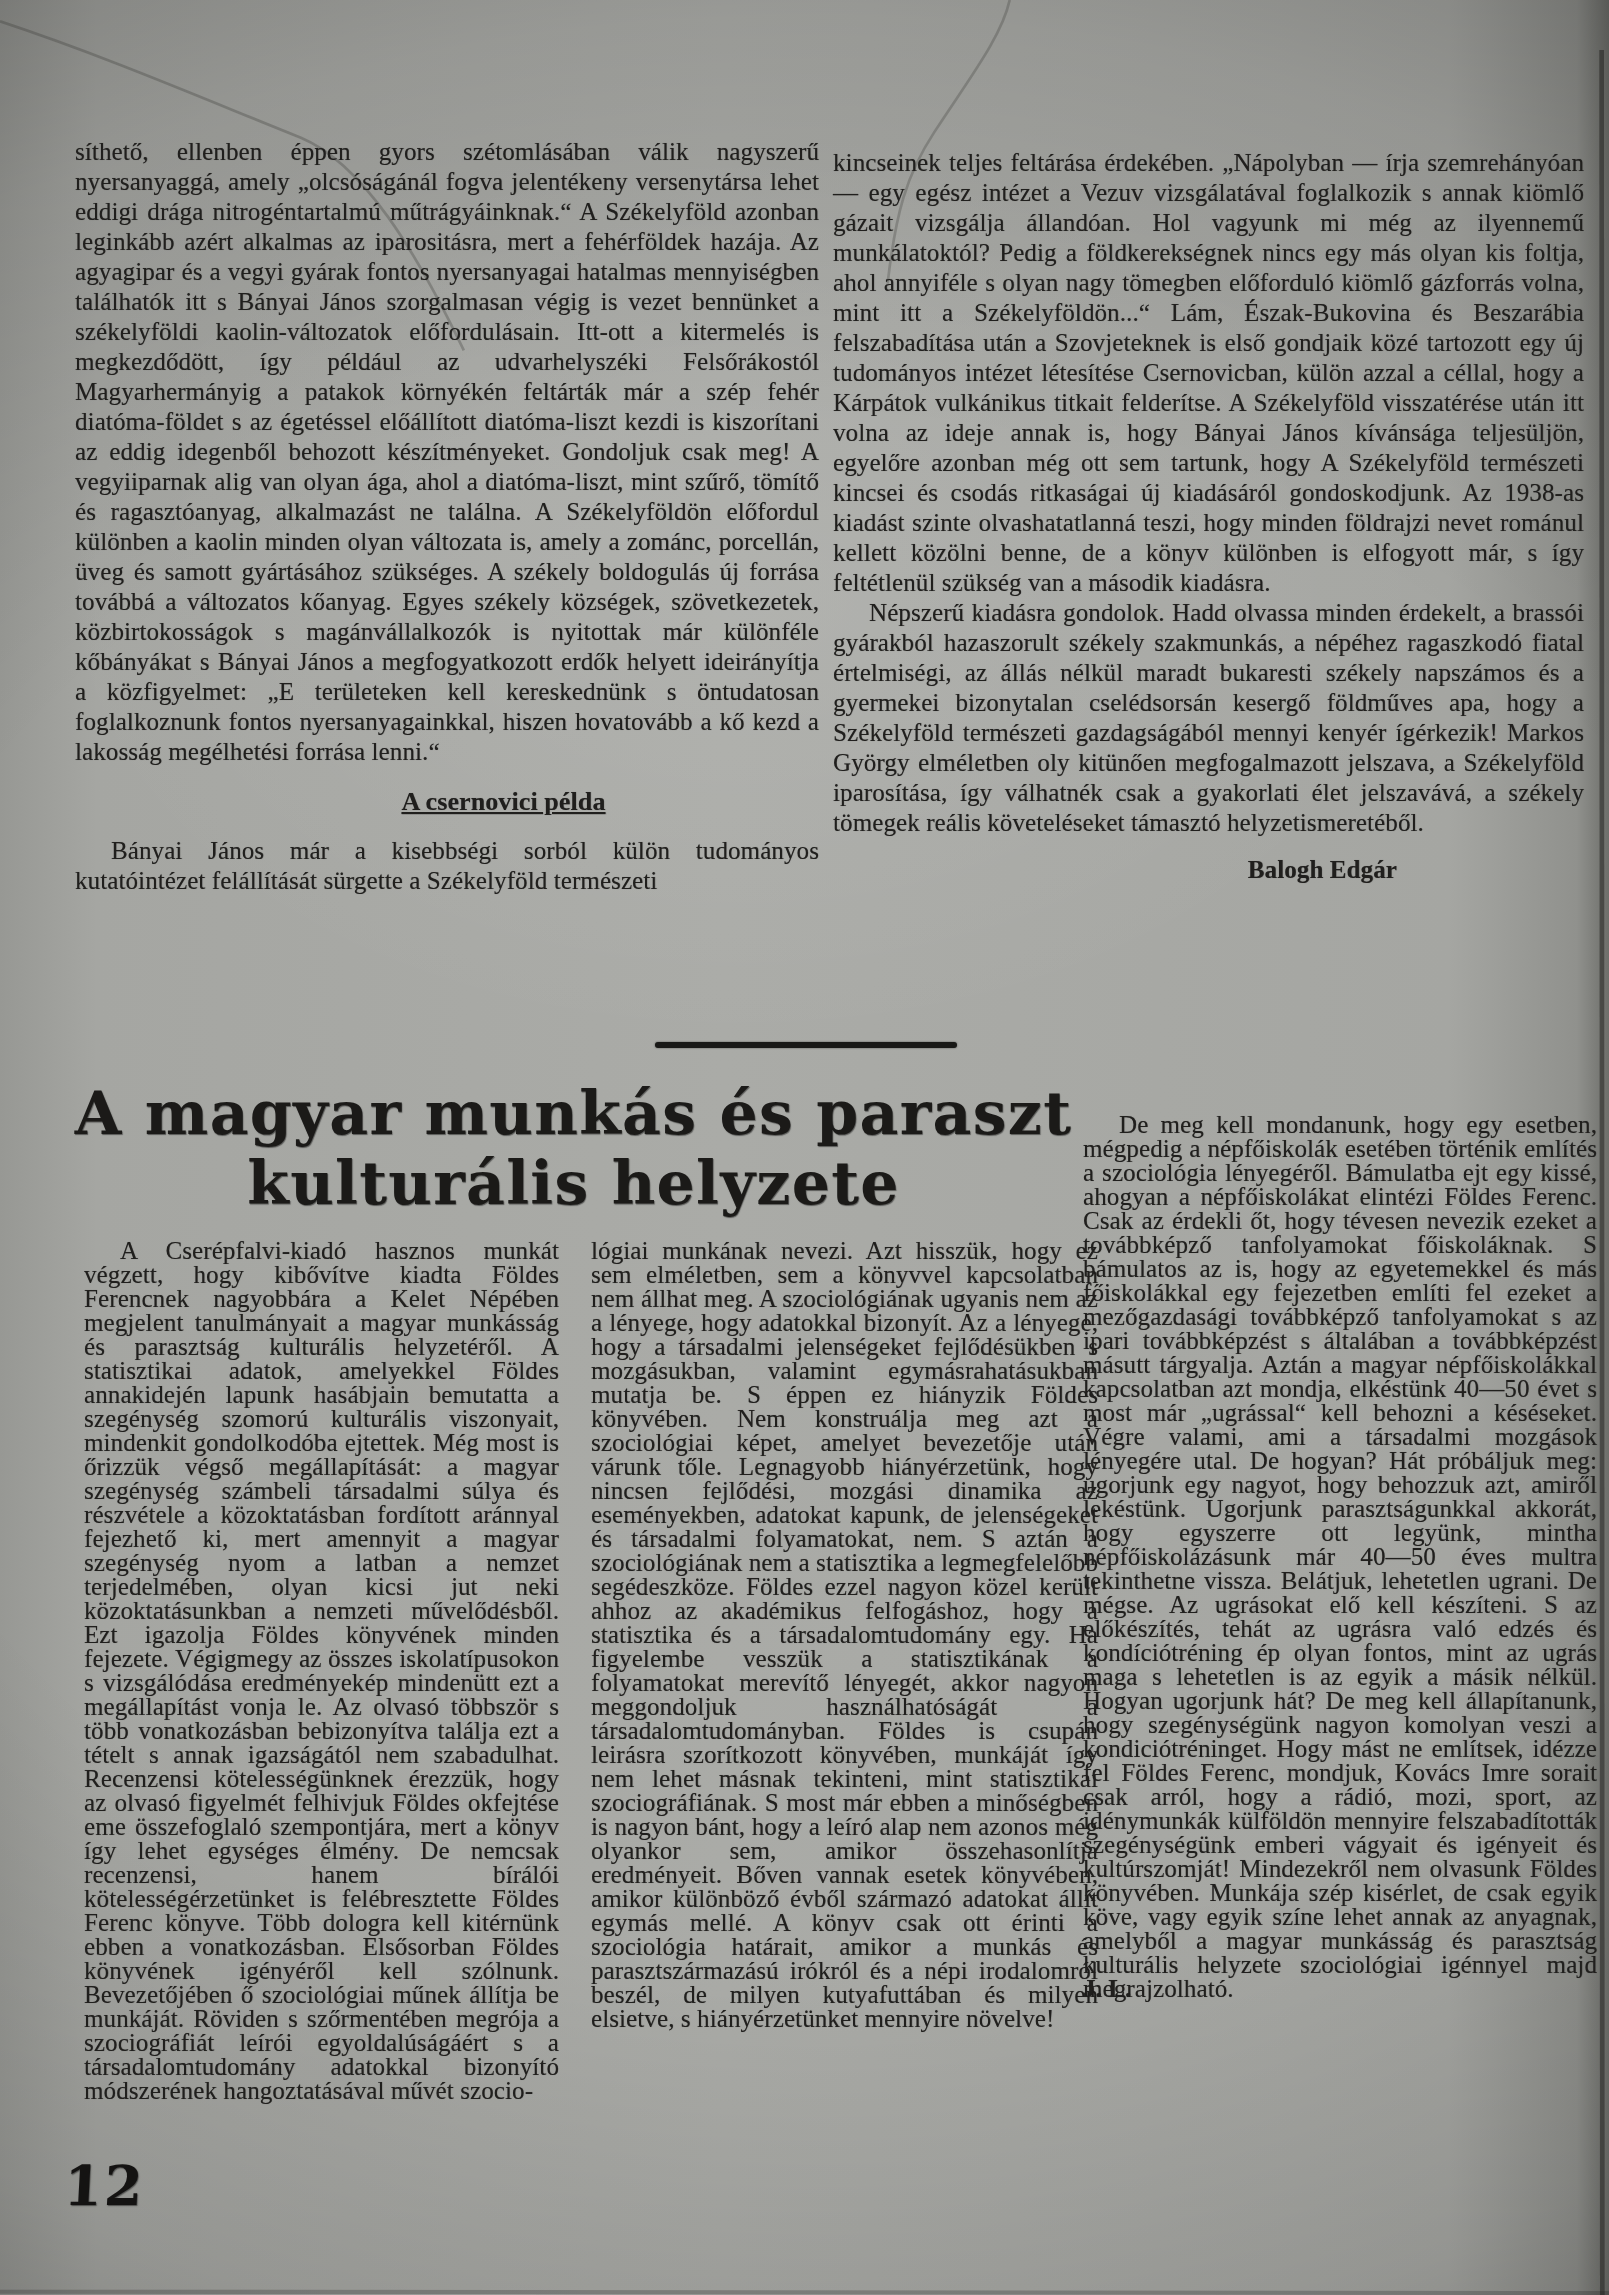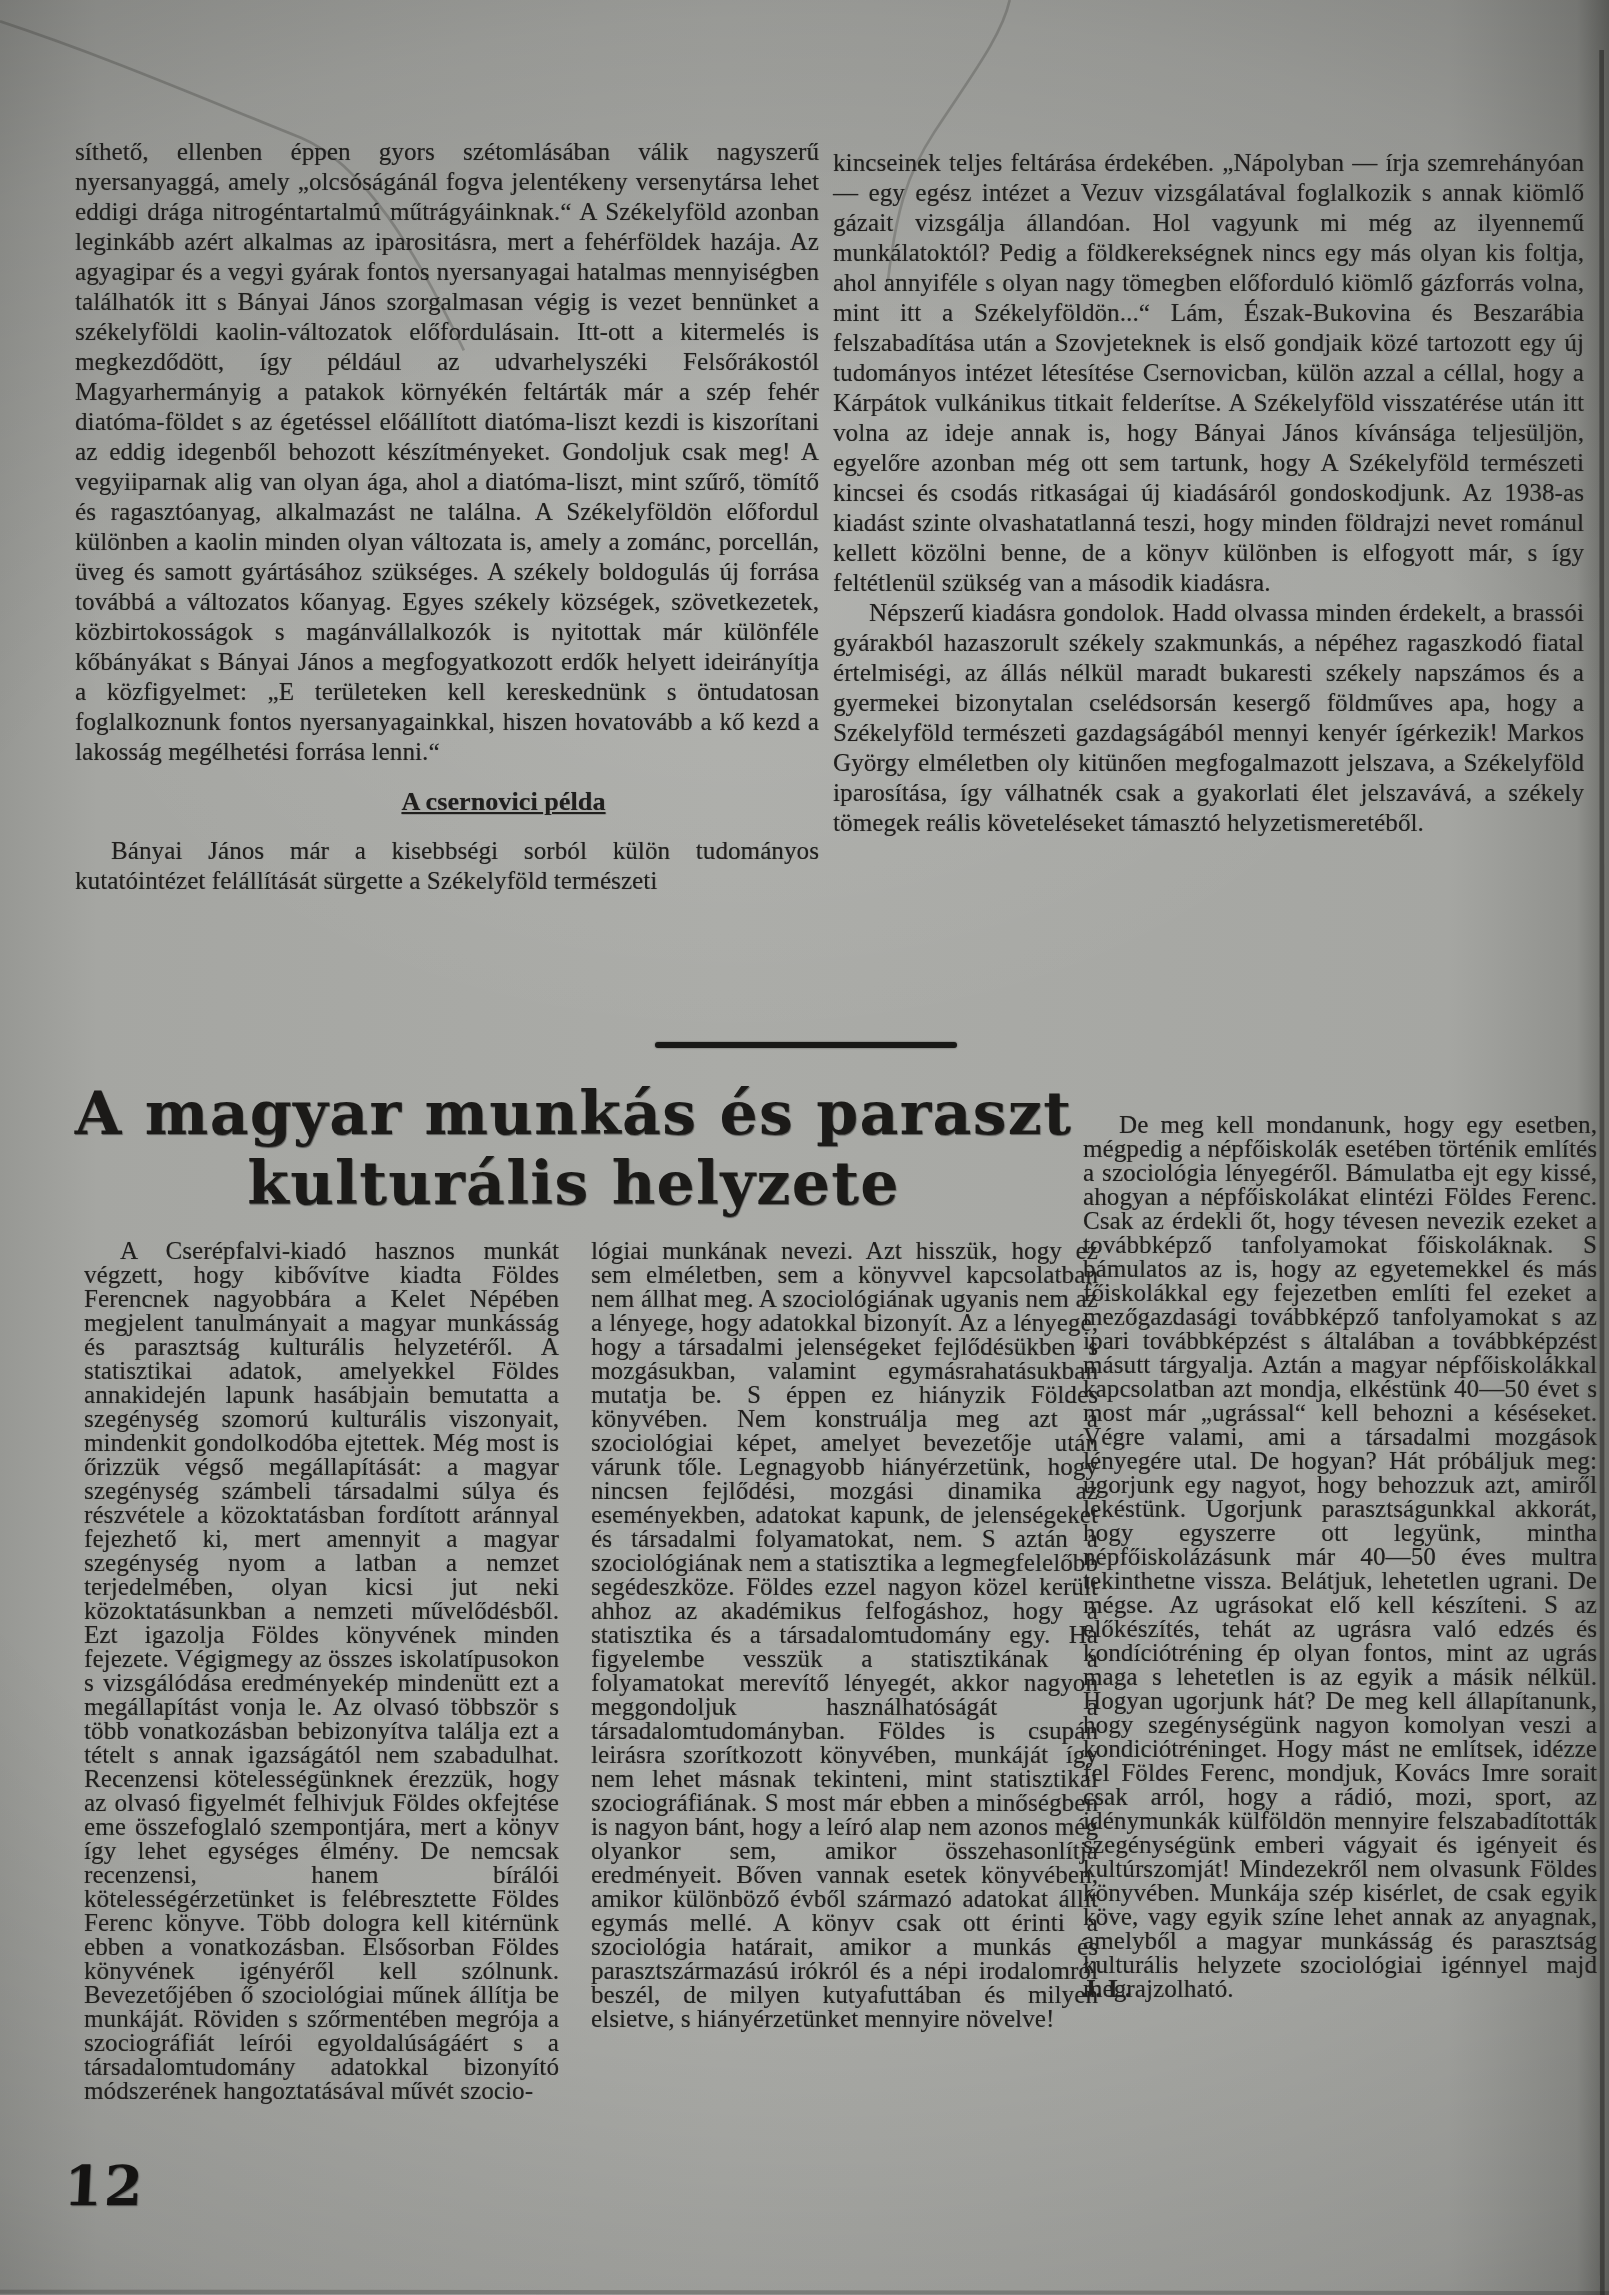--- a/index.html
+++ b/index.html
@@ -51,20 +51,21 @@
 
   <div class="col top-col ink" style="left:75px;top:137px;width:744px;">
     <p><span>síthető, ellenben éppen gyors szétomlásában válik nagyszerű nyersanyaggá, amely „olcsóságánál fogva jelentékeny versenytársa lehet eddigi drága nitrogéntartalmú műtrágyáinknak.“ A Székelyföld azonban leginkább azért alkalmas az iparositásra, mert a </span><span class="it">fehérföldek</span><span> hazája. Az agyagipar és a vegyi gyárak fontos nyersanyagai hatalmas mennyiségben találhatók itt s Bányai János szorgalmasan végig is vezet bennünket a székelyföldi kaolin-változatok előfordulásain. Itt-ott a kitermelés is megkezdődött, így például az udvarhelyszéki Felsőrákostól Magyarhermányig a patakok környékén feltárták már a szép fehér </span><span class="it">diatóma-földet</span><span> s az égetéssel előállított diatóma-liszt kezdi is kiszorítani az eddig idegenből behozott készítményeket. Gondoljuk csak meg! A vegyiiparnak alig van olyan ága, ahol a diatóma-liszt, mint szűrő, tömítő és ragasztóanyag, alkalmazást ne találna. A Székelyföldön </span><span class="it">előfordul</span><span> különben </span><span class="it">a kaolin minden olyan változata is, amely a zománc, porcellán, üveg és samott gyártásához szükséges.</span><span> A székely boldogulás új forrása továbbá a változatos kőanyag. Egyes székely községek, szövetkezetek, közbirtokosságok s magánvállalkozók is nyitottak már különféle kőbányákat s Bányai János a megfogyatkozott erdők helyett ideirányítja a közfigyelmet: „E területeken kell kereskednünk s öntudatosan foglalkoznunk fontos nyersanyagainkkal, hiszen hovatovább a kő kezd a lakosság megélhetési forrása lenni.“</span></p>
     <div class="subhead">A csernovici példa</div>
     <p class="indent">Bányai János már a kisebbségi sorból külön tudományos kutatóintézet felállítását sürgette a Székelyföld természeti</p>
   </div>
 
   <div class="col top-col ink" style="left:833px;top:148px;width:751px;">
     <p><span>kincseinek teljes feltárása érdekében. „Nápolyban — írja szemrehányóan — egy egész intézet a Vezuv vizsgálatával foglalkozik s annak kiömlő gázait vizsgálja állandóan. Hol vagyunk mi még az ilyennemű munkálatoktól? Pedig a </span><span class="it">földkerekségnek nincs egy más olyan kis foltja, ahol annyiféle s olyan nagy tömegben előforduló kiömlő gázforrás volna,</span><span> mint itt a Székelyföldön...“ Lám, Észak-Bukovina és Beszarábia felszabadítása után a Szovjeteknek is első gondjaik közé tartozott egy új tudományos intézet létesítése Csernovicban, külön azzal a céllal, hogy a Kárpátok vulkánikus titkait felderítse. A Székelyföld visszatérése után itt volna az ideje annak is, hogy Bányai János kívánsága teljesüljön, egyelőre azonban még ott sem tartunk, hogy </span><span class="it">A Székelyföld természeti kincsei és csodás ritkaságai</span><span> új kiadásáról gondoskodjunk. Az 1938-as kiadást szinte olvashatatlanná teszi, hogy minden földrajzi nevet románul kellett közölni benne, de a könyv különben is elfogyott már, s így feltétlenül szükség van a második kiadásra.</span></p>
     <p class="indent">Népszerű kiadásra gondolok. Hadd olvassa minden érdekelt, a brassói gyárakból hazaszorult székely szakmunkás, a népéhez ragaszkodó fiatal értelmiségi, az állás nélkül maradt bukaresti székely napszámos és a gyermekei bizonytalan cselédsorsán kesergő földműves apa, hogy a Székelyföld természeti gazdagságából mennyi kenyér ígérkezik! Markos György elméletben oly kitünően megfogalmazott jelszava, a Székelyföld iparosítása, így válhatnék csak a gyakorlati élet jelszavává, a székely tömegek reális követeléseket támasztó helyzetismeretéből.</p>
+    <div class="byline1">Balogh Edgár</div>
   </div>
 
   <div class="divider"></div>
 
   <div class="headline">A magyar munkás és paraszt kulturális helyzete</div>
 
   <div class="col bottom-col ink" style="left:84px;top:1239px;width:475px;">
     <p class="indent"><span>A Cserépfalvi-kiadó hasznos munkát végzett, hogy kibővítve kiadta </span><span class="it">Földes</span><span> Ferencnek nagyobbára a </span><span class="it">Kelet Népében</span><span> megjelent tanulmányait a magyar munkásság és parasztság kulturális helyzetéről. A statisztikai adatok, amelyekkel Földes annakidején lapunk hasábjain bemutatta a szegénység szomorú kulturális viszonyait, mindenkit gondolkodóba ejtettek. Még most is őrizzük végső megállapítását: a magyar szegénység számbeli társadalmi súlya és részvétele a közoktatásban fordított aránnyal fejezhető ki, mert amennyit a magyar szegénység nyom a latban a nemzet terjedelmében, olyan kicsi jut neki közoktatásunkban a nemzeti művelődésből. Ezt igazolja Földes könyvének minden fejezete. Végigmegy az összes iskolatípusokon s vizsgálódása eredményekép mindenütt ezt a megállapítást vonja le. Az olvasó többször s több vonatkozásban bebizonyítva találja ezt a tételt s annak igazságától nem szabadulhat. Recenzensi kötelességünknek érezzük, hogy az olvasó figyelmét felhivjuk Földes okfejtése eme összefoglaló szempontjára, mert a könyv így lehet egységes élmény. De nemcsak recenzensi, hanem bírálói kötelességérzetünket is felébresztette Földes Ferenc könyve. Több dologra kell kitérnünk ebben a vonatkozásban. Elsősorban Földes könyvének igényéről kell szólnunk. Bevezetőjében ő szociológiai műnek állítja be munkáját. Röviden s szőrmentében megrója a szociográfiát leírói egyoldalúságáért s a társadalomtudomány adatokkal bizonyító módszerének hangoztatásával művét szocio-</span></p>
   </div>
 

